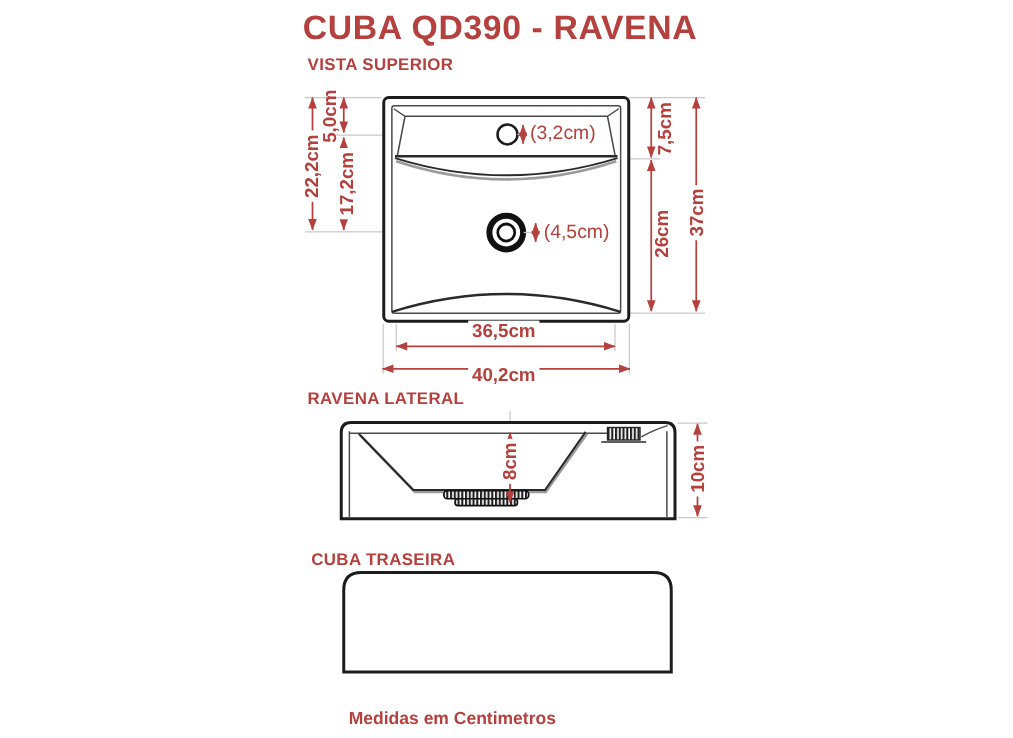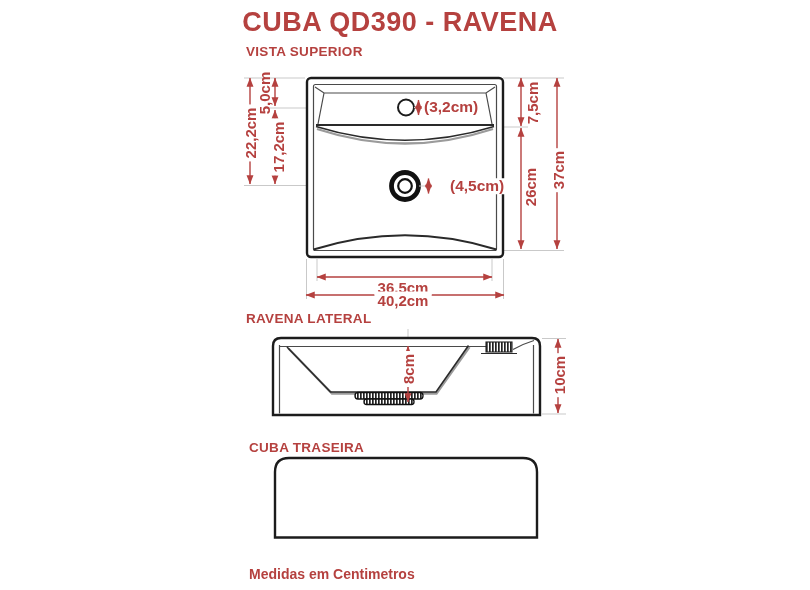--- a/index.html
+++ b/index.html
@@ -14,30 +14,30 @@
   .drawing{position:absolute;left:0;top:0;}
   .title{
     position:absolute;left:0;top:7px;width:800px;text-align:center;
     color:var(--accent);font-size:27px;font-weight:bold;letter-spacing:.5px;margin:0;
   }
   .section-label{
     position:absolute;color:var(--accent);font-size:13.5px;font-weight:bold;
     letter-spacing:.3px;white-space:nowrap;
   }
   .footer-note{
-    position:absolute;color:var(--accent);font-size:14px;font-weight:bold;white-space:nowrap;
+    position:absolute;color:var(--accent);font-size:14px;font-weight:bold;white-space:nowrap;margin-left:30px;
   }
   .dim{
     position:absolute;color:var(--accent);font-size:15px;font-weight:bold;
     white-space:nowrap;transform:translate(-50%,-50%);line-height:1;
   }
   .dim.rot{transform:translate(-50%,-50%) rotate(-90deg);}
   .dim.bg{background:#fff;padding:1px 3px;}
   .callout{
-    position:absolute;color:var(--accent);font-size:15.5px;font-weight:bold;
+    position:absolute;color:var(--accent);font-size:15.5px;font-weight:normal;
     white-space:nowrap;transform:translateY(-50%);background:#fff;padding:0 2px;line-height:1;
   }
   
   .ext{stroke:#c9c9c9;stroke-width:1;fill:none;}
   .main{stroke:var(--line);stroke-width:2.4;fill:#fff;}
   .thin{stroke:#4a4a4a;stroke-width:1.2;fill:none;}
   .shadow{stroke:#9b9b9b;stroke-width:2.3;fill:none;}
   .dk{stroke:#2a2a2a;fill:none;}
   .dim-line{stroke:var(--accent);stroke-width:1.4;fill:none;}
   .arrowhead{fill:var(--accent);}
@@ -126,24 +126,24 @@
   <h1 class="title">CUBA QD390 - RAVENA</h1>
 
   <div class="section-label" style="left:246px;top:44px">VISTA SUPERIOR</div>
 
   <span class="dim rot bg" style="left:250px;top:133px">22,2cm</span>
   <span class="dim rot" style="left:264px;top:93px">5,0cm</span>
   <span class="dim rot bg" style="left:278px;top:147px">17,2cm</span>
   <span class="dim rot" style="left:532px;top:103px">7,5cm</span>
   <span class="dim rot" style="left:530px;top:187px">26cm</span>
   <span class="dim rot bg" style="left:558px;top:170px">37cm</span>
-  <span class="dim bg" style="left:403px;top:287px">36,5cm</span>
+  <span class="dim bg" style="left:403px;top:265px">36,5cm</span>
   <span class="dim bg" style="left:403px;top:300px">40,2cm</span>
   <span class="callout" style="left:422px;top:107px">(3,2cm)</span>
-  <span class="callout" style="left:448px;top:186px">(4,5cm)</span>
+  <span class="callout" style="left:433px;top:186px">(4,5cm)</span>
 
   <div class="section-label" style="left:246px;top:311px">RAVENA LATERAL</div>
 
   <span class="dim rot bg" style="left:408px;top:369px">8cm</span>
   <span class="dim rot bg" style="left:559px;top:375px">10cm</span>
 
   <div class="section-label" style="left:249px;top:440px">CUBA TRASEIRA</div>
 
   <div class="footer-note" style="left:249px;top:566px">Medidas em Centimetros</div>
 

